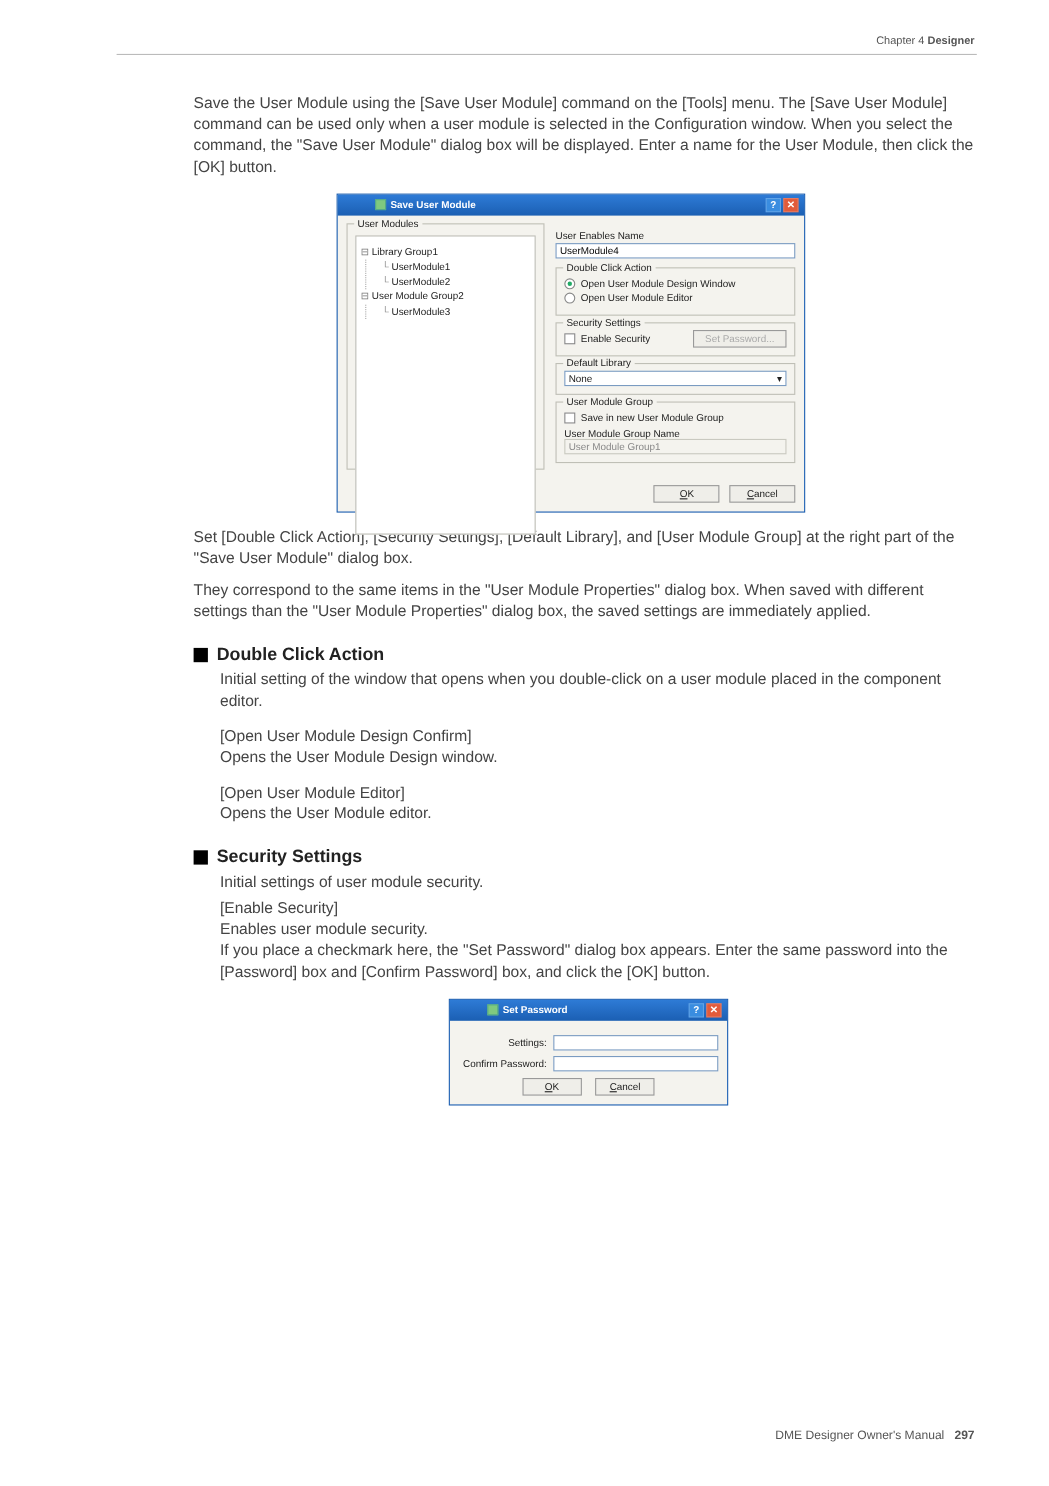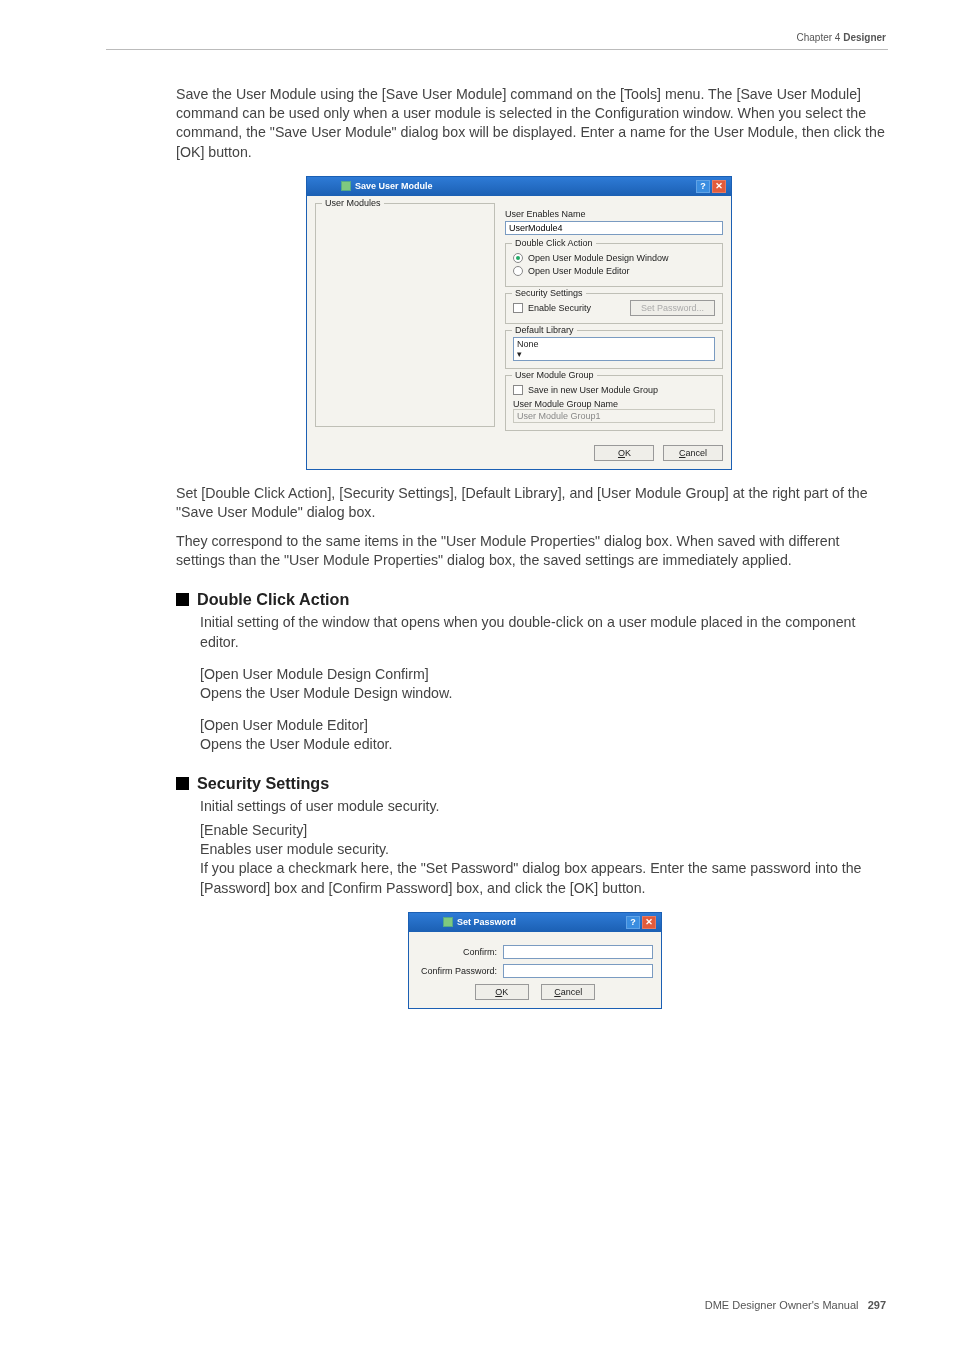--- a/index.html
+++ b/index.html
@@ -106,21 +106,21 @@
     border:1px solid #999;
     background:#efeee9;
     padding:2px 10px;
     font-size:9px;
     display:inline-block;
     text-align:center;
   }
   .btn.disabled { color:#aaa; }
   .select {
     border:1px solid #7a9bc1; background:#fff; width:100%;
-    display:flex; justify-content:space-between; padding:1px 3px; font-size:9px;flex-direction:column;
+    display:flex; justify-content:space-between; padding:1px 3px; font-size:9px;
   }
   .dlg-footer { text-align:right; padding:0 8px 8px 0; }
   .dlg-footer .btn { min-width:60px; margin-left:6px; }
 
   
   .section { margin-top:20px; }
   .section .hdr {
     font-size:16.2px; font-weight:bold; color:#222; display:flex; align-items:center; gap:8px;
     margin-bottom:4px;
   }
@@ -163,20 +163,33 @@
         </span>
         <span class="tbtns">
           <span class="tbtn help">?</span>
           <span class="tbtn close">✕</span>
         </span>
       </div>
       <div class="dlg-body dlg1-body">
         <div style="width:180px;">
           <div class="fieldset" style="height:224px;">
             <span class="legend">User Modules</span>
+            <div style="background:#fff;border:1px solid #bcbcb4;height:272px;padding:4px;margin-top:4px;">
+              <div class="tree">
+                <div class="node"><span>Library Group1</span></div>
+                <div class="child">
+                  <div class="leaf"><span>UserModule1</span></div>
+                  <div class="leaf"><span>UserModule2</span></div>
+                </div>
+                <div class="node"><span>User Module Group2</span></div>
+                <div class="child">
+                  <div class="leaf"><span>UserModule3</span></div>
+                </div>
+              </div>
+            </div>
           </div>
         </div>
         <div class="right-col">
           <div style="font-size:9px;margin:6px 0 2px;">User Enables Name</div>
           <input class="txt-input" value="UserModule4" style="">
           <div class="fieldset" style="margin-top:8px;">
             <span class="legend">Double Click Action</span>
             <div class="radio-row">
                 <span class="radio">
                   <span class="dot"></span>
@@ -258,21 +271,21 @@
               <span class="icn"></span>
               <span>Set Password</span>
             </span>
             <span class="tbtns">
               <span class="tbtn help">?</span>
               <span class="tbtn close">✕</span>
             </span>
           </div>
           <div class="dlg-body">
             <div style="display:grid;grid-template-columns:80px 1fr;gap:5px 6px;align-items:center;margin:6px 0;">
-              <div style="text-align:right;font-size:9px;">Confirm:</div>
+              <div style="text-align:right;font-size:9px;">Settings:</div>
               <input class="txt-input" style="">
               <div style="text-align:right;font-size:9px;">Confirm Password:</div>
               <input class="txt-input" style="">
             </div>
             <div style="text-align:center;margin-top:6px;">
               <span class="btn" style="min-width:54px;"><span class="underline">O</span>K</span>
               <span class="btn" style="min-width:54px;margin-left:10px;"><span class="underline">C</span>ancel</span>
             </div>
           </div>
         </div>

